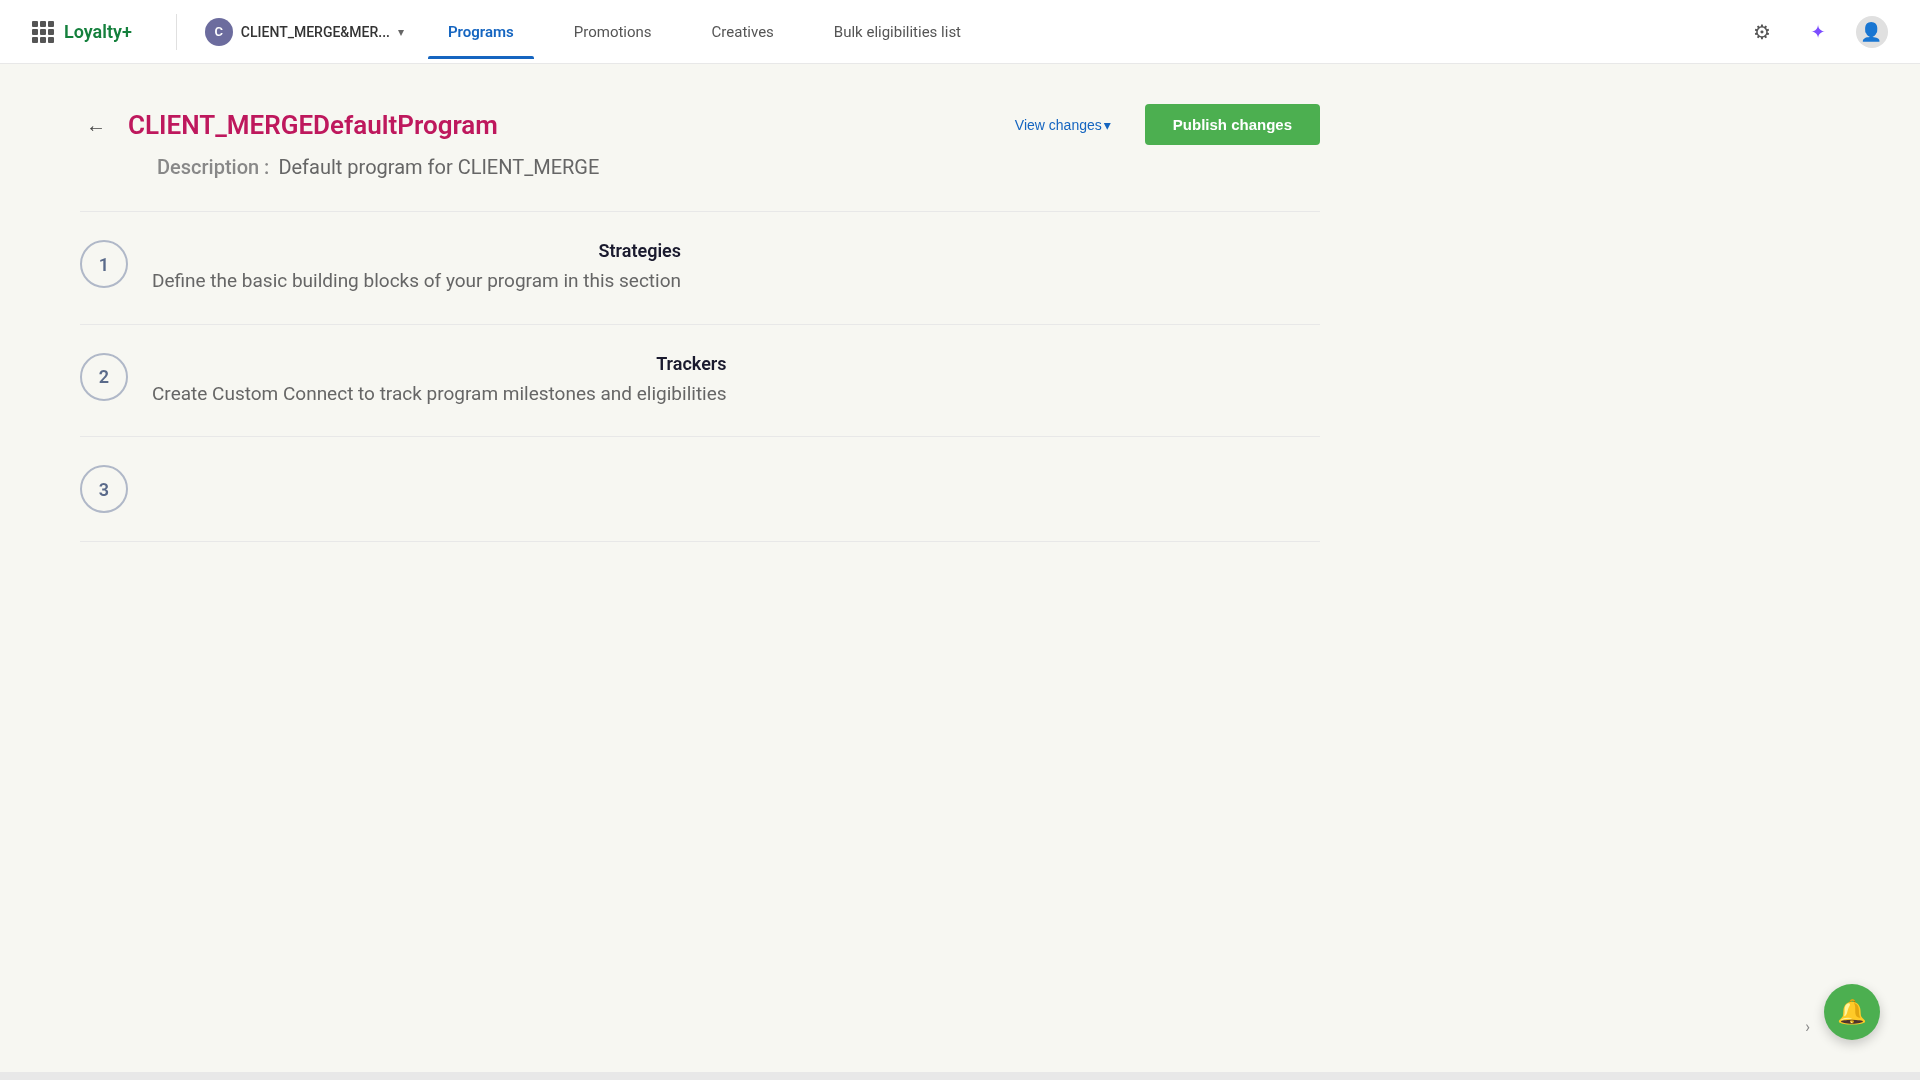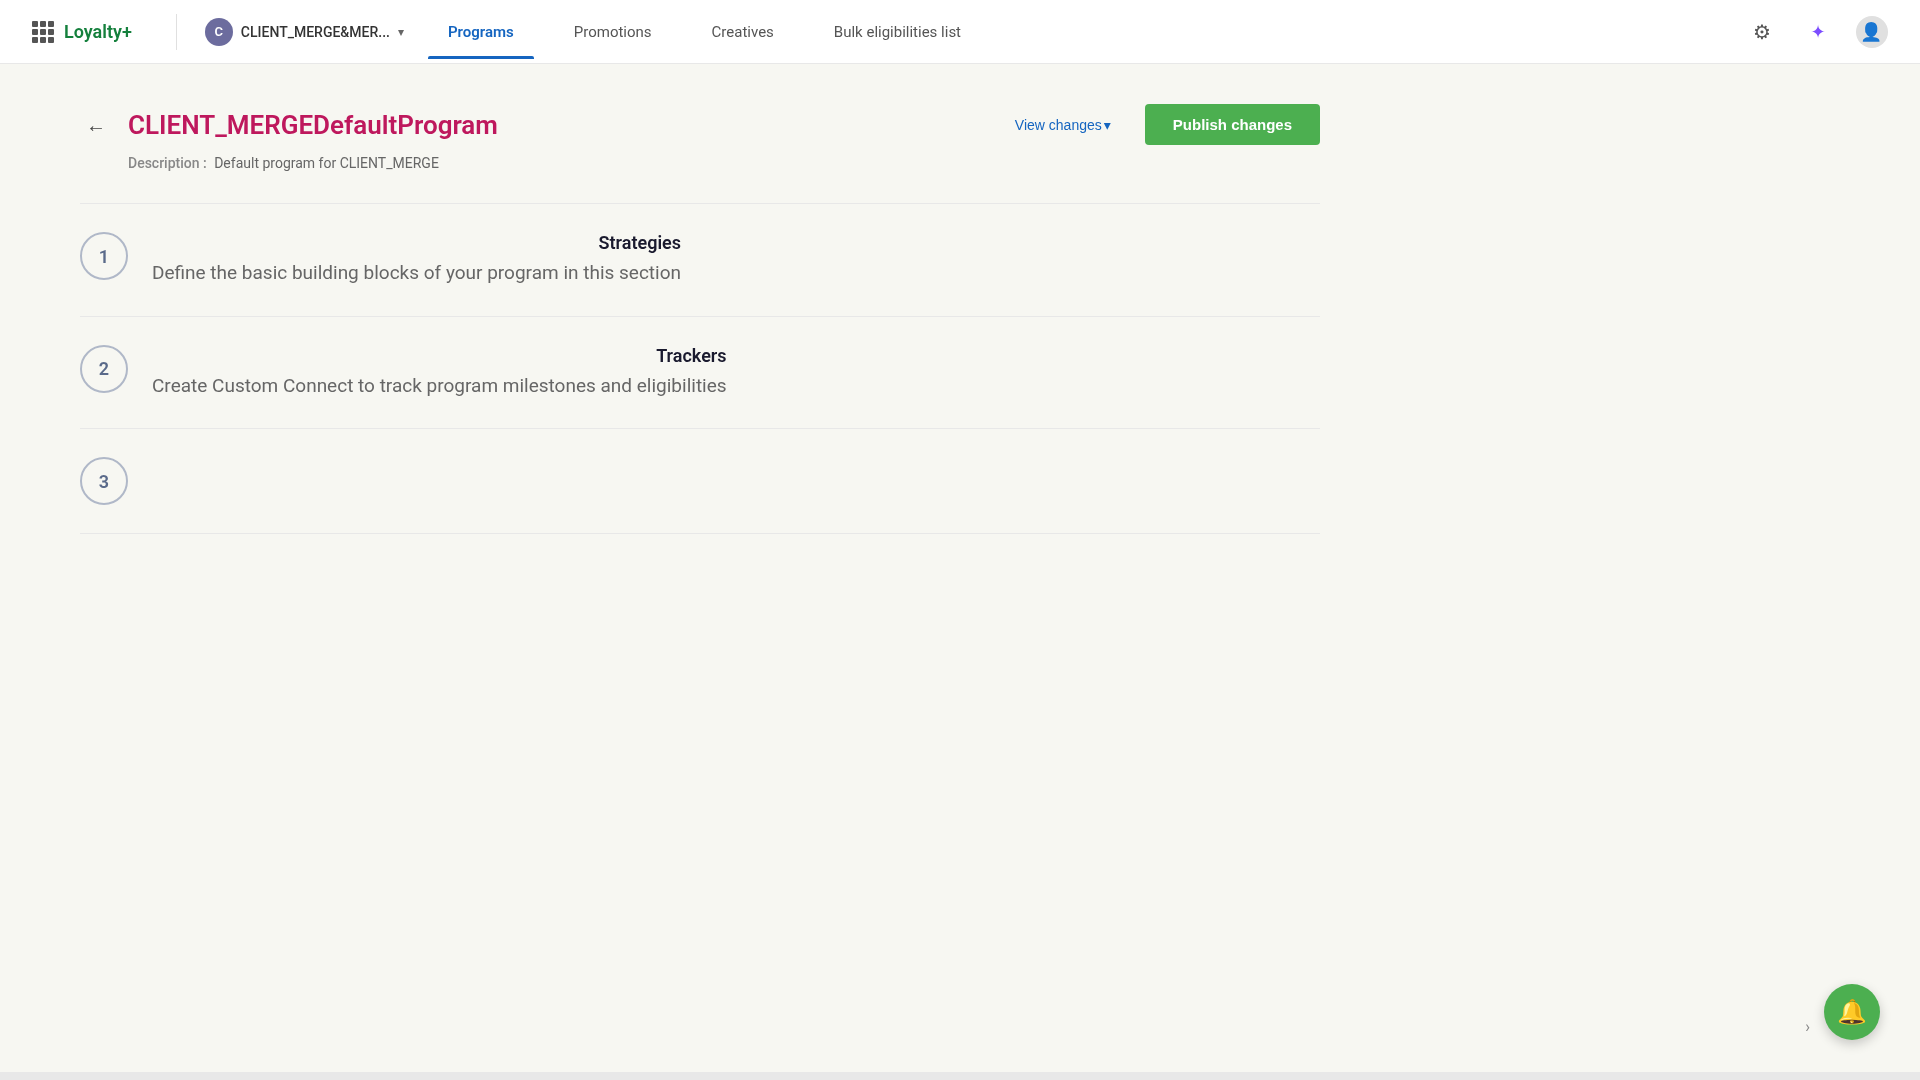--- a/index.html
+++ b/index.html
@@ -199,23 +199,23 @@
       font-weight: 600;
       color: #fff;
       background: #4caf50;
       border: none;
       border-radius: 4px;
       cursor: pointer;
     }
 
     
     .description-row {
-      margin-left: 48px;
+      margin-left: 77px;
       margin-bottom: 32px;
-      font-size: 14px;
+      font-size: 20px;
       color: #666;
     }
     .description-label {
       font-weight: 500;
       color: #888;
       margin-right: 4px;
     }
 
     
     .divider {

